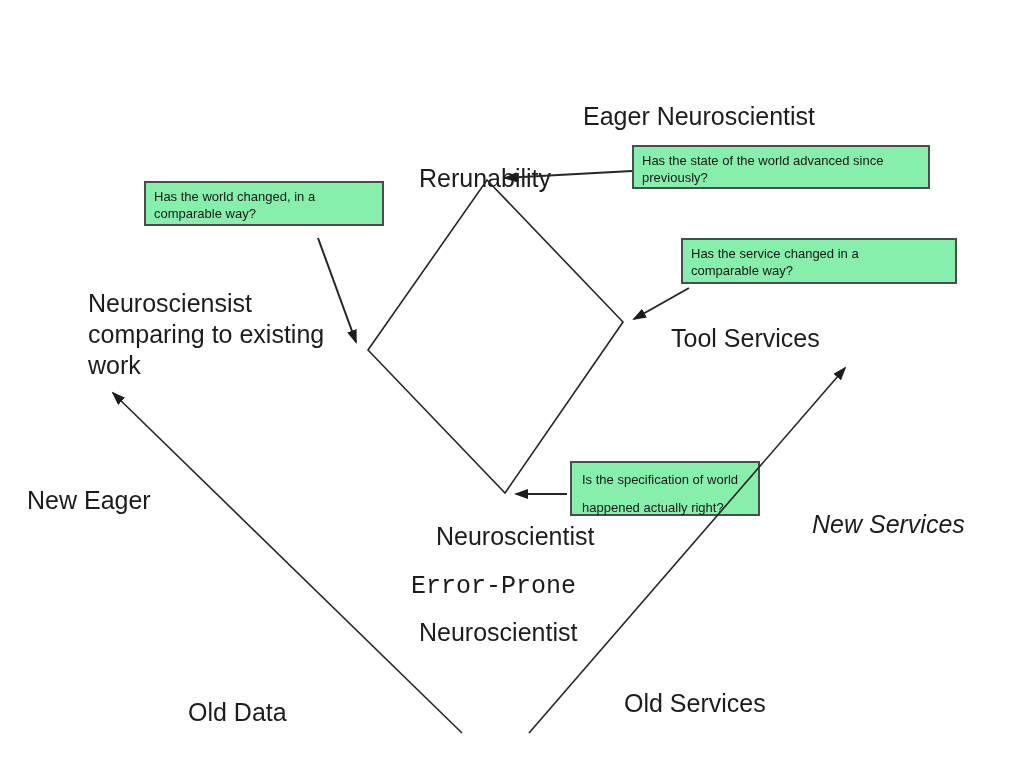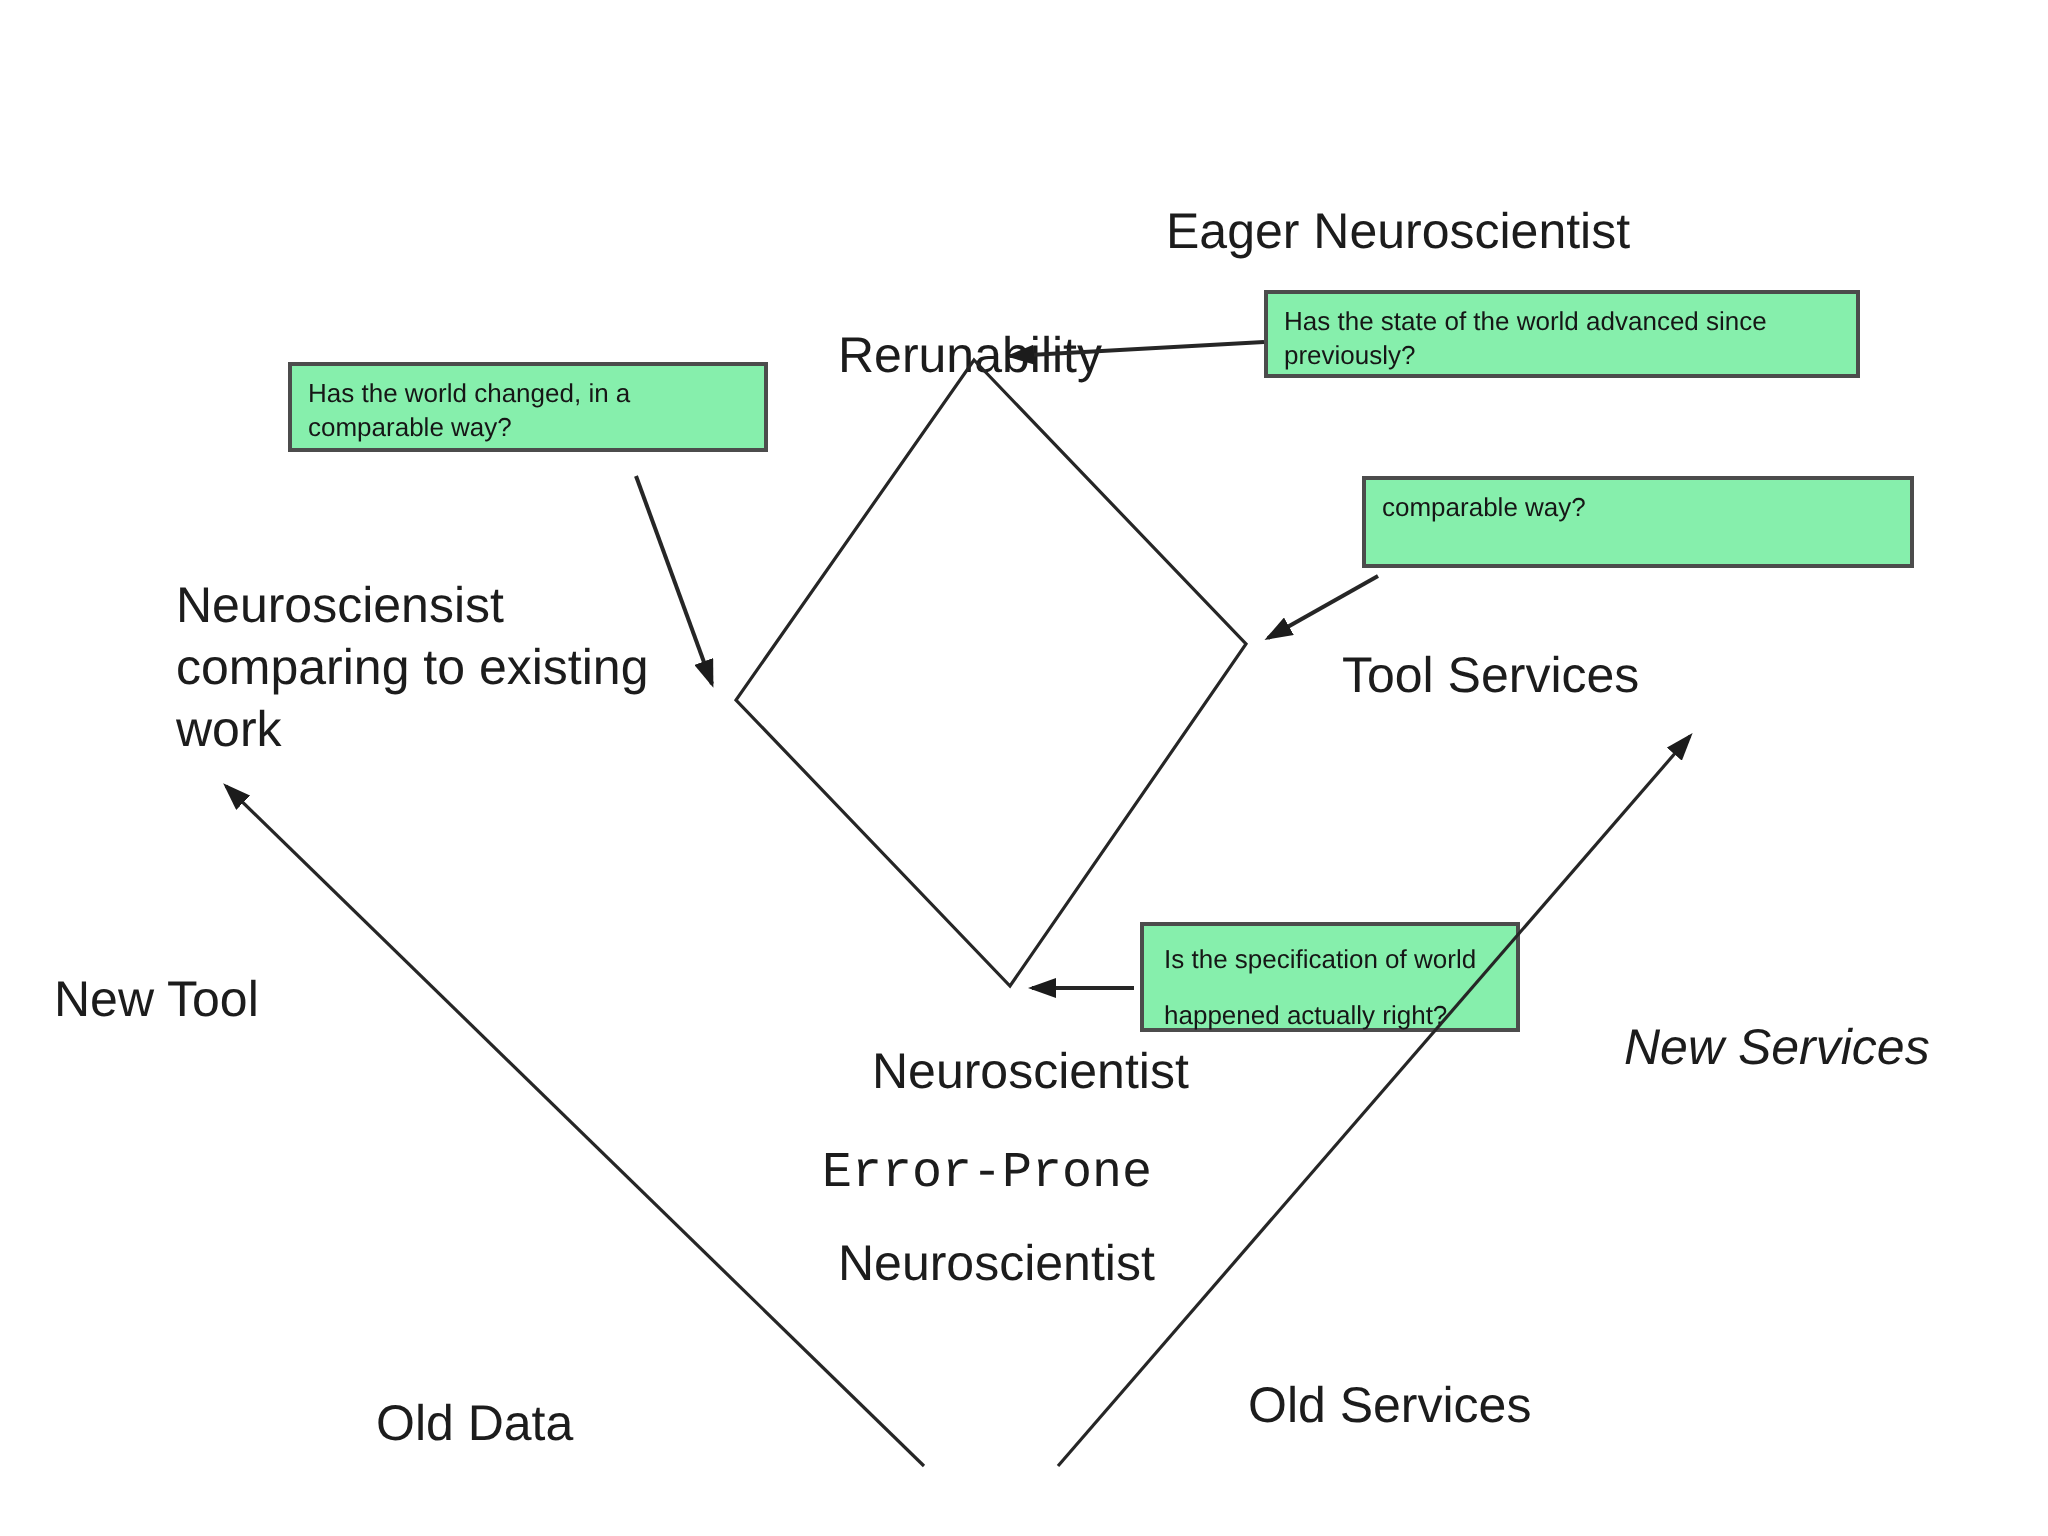--- a/index.html
+++ b/index.html
@@ -56,21 +56,21 @@
 <body>
 
 <div class="lbl" style="left:583px; top:101px;">Eager Neuroscientist</div>
 
 <div class="lbl" style="left:419px; top:136px;margin-top:27px;">Rerunability</div>
 
 <div class="lbl wrap" style="left:88px; top:288px; width:260px;">Neurosciensist comparing to existing work</div>
 
 <div class="lbl" style="left:671px; top:323px;">Tool Services</div>
 
-<div class="lbl" style="left:27px; top:485px;">New Tool</div>
+<div class="lbl" style="left:27px; top:485px;">New Eager</div>
 
 <div class="lbl" style="left:436px; top:521px;">Neuroscientist</div>
 
 <div class="lbl" style="left:812px; top:509px;font-style:italic;">New Services</div>
 
 <div class="lbl" style="left:411px; top:571px;font-family:Liberation Mono, monospace;">Error-Prone</div>
 
 <div class="lbl" style="left:419px; top:617px;">Neuroscientist</div>
 
 <div class="lbl" style="left:188px; top:697px;">Old Data</div>
@@ -81,20 +81,21 @@
   <div class="l1">Has the state of the world advanced since</div>
   <div class="l2">previously?</div>
 </div>
 
 <div class="callout" id="callout-world-changed" style="left:144px; top:181px; width:240px; height:45px;">
   <div class="l1">Has the world changed, in a</div>
   <div class="l2">comparable way?</div>
 </div>
 
 <div class="callout" id="callout-service-changed" style="left:681px; top:238px; width:276px; height:46px;">
+  <div class="l1">Has the service changed in a</div>
   <div class="l2">comparable way?</div>
 </div>
 
 <div class="callout" id="callout-specification" style="left:570px; top:461px; width:190px; height:55px;">
   <div class="l1">Is the specification of world</div>
   <div class="l2">happened actually right?</div>
 </div>
 
 <svg id="shape-layer" width="1024" height="768" viewBox="0 0 1024 768">
   <defs>

